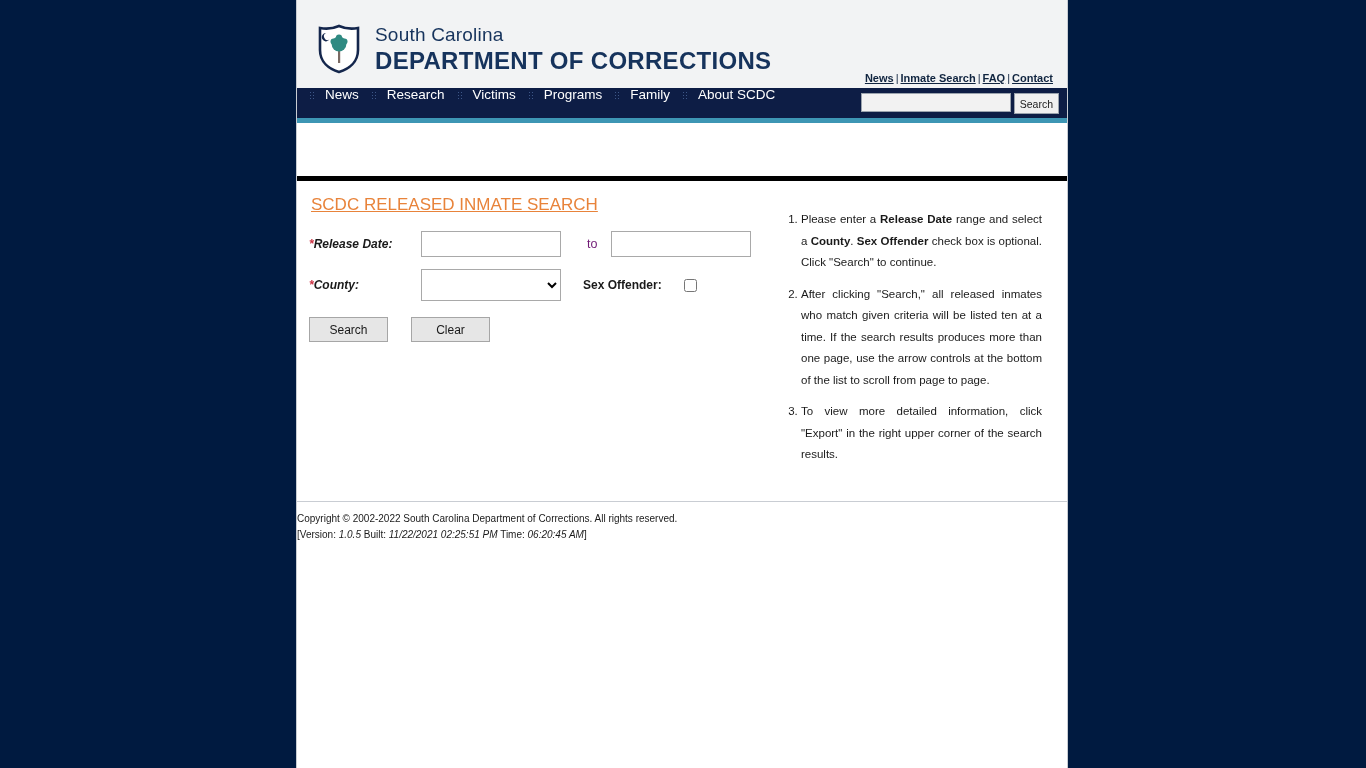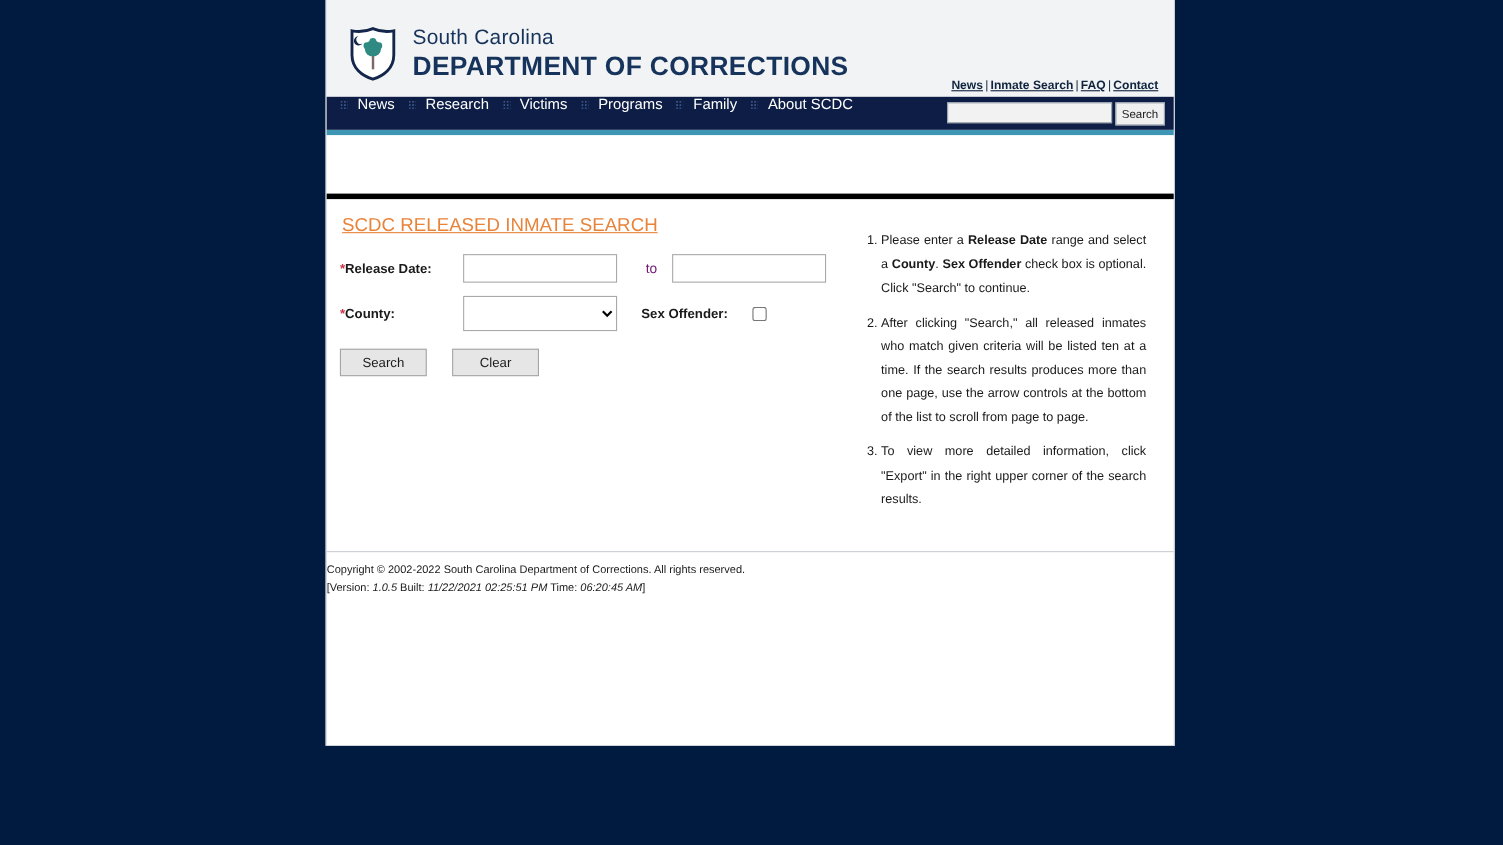--- a/index.html
+++ b/index.html
@@ -8,21 +8,21 @@
     width: 1366px; height: 768px;
     background: #001a40;
     font-family: "Liberation Sans", sans-serif;
     overflow: hidden;
   }
 
   
   #page {
     position: absolute;
     left: 296px; top: 0;
-    width: 772px; height: 678px;
+    width: 772px; height: 768px;
     background: #ffffff;
     border-left: 1px solid #c8ccd2;
     border-right: 1px solid #c8ccd2;
   }
 
   
   .site-header {
     position: relative;
     height: 88px;
     background: #f2f3f4;
@@ -149,20 +149,21 @@
   .form-row {
     display: flex;
     align-items: center;
     margin-bottom: 12px;
   }
   .lbl {
     font-size: 12px;
     font-weight: bold;
     color: #1a1a1a;
     width: 112px;
+    font-style: italic;
   }
   .req { color: #cc3344; font-weight: bold; }
   .txtbox {
     width: 140px; height: 26px;
     border: 1px solid #a9a9a9;
     background: #ffffff;
     font-size: 12px;
     padding: 0 4px;
     font-family: "Liberation Sans", sans-serif;
   }

